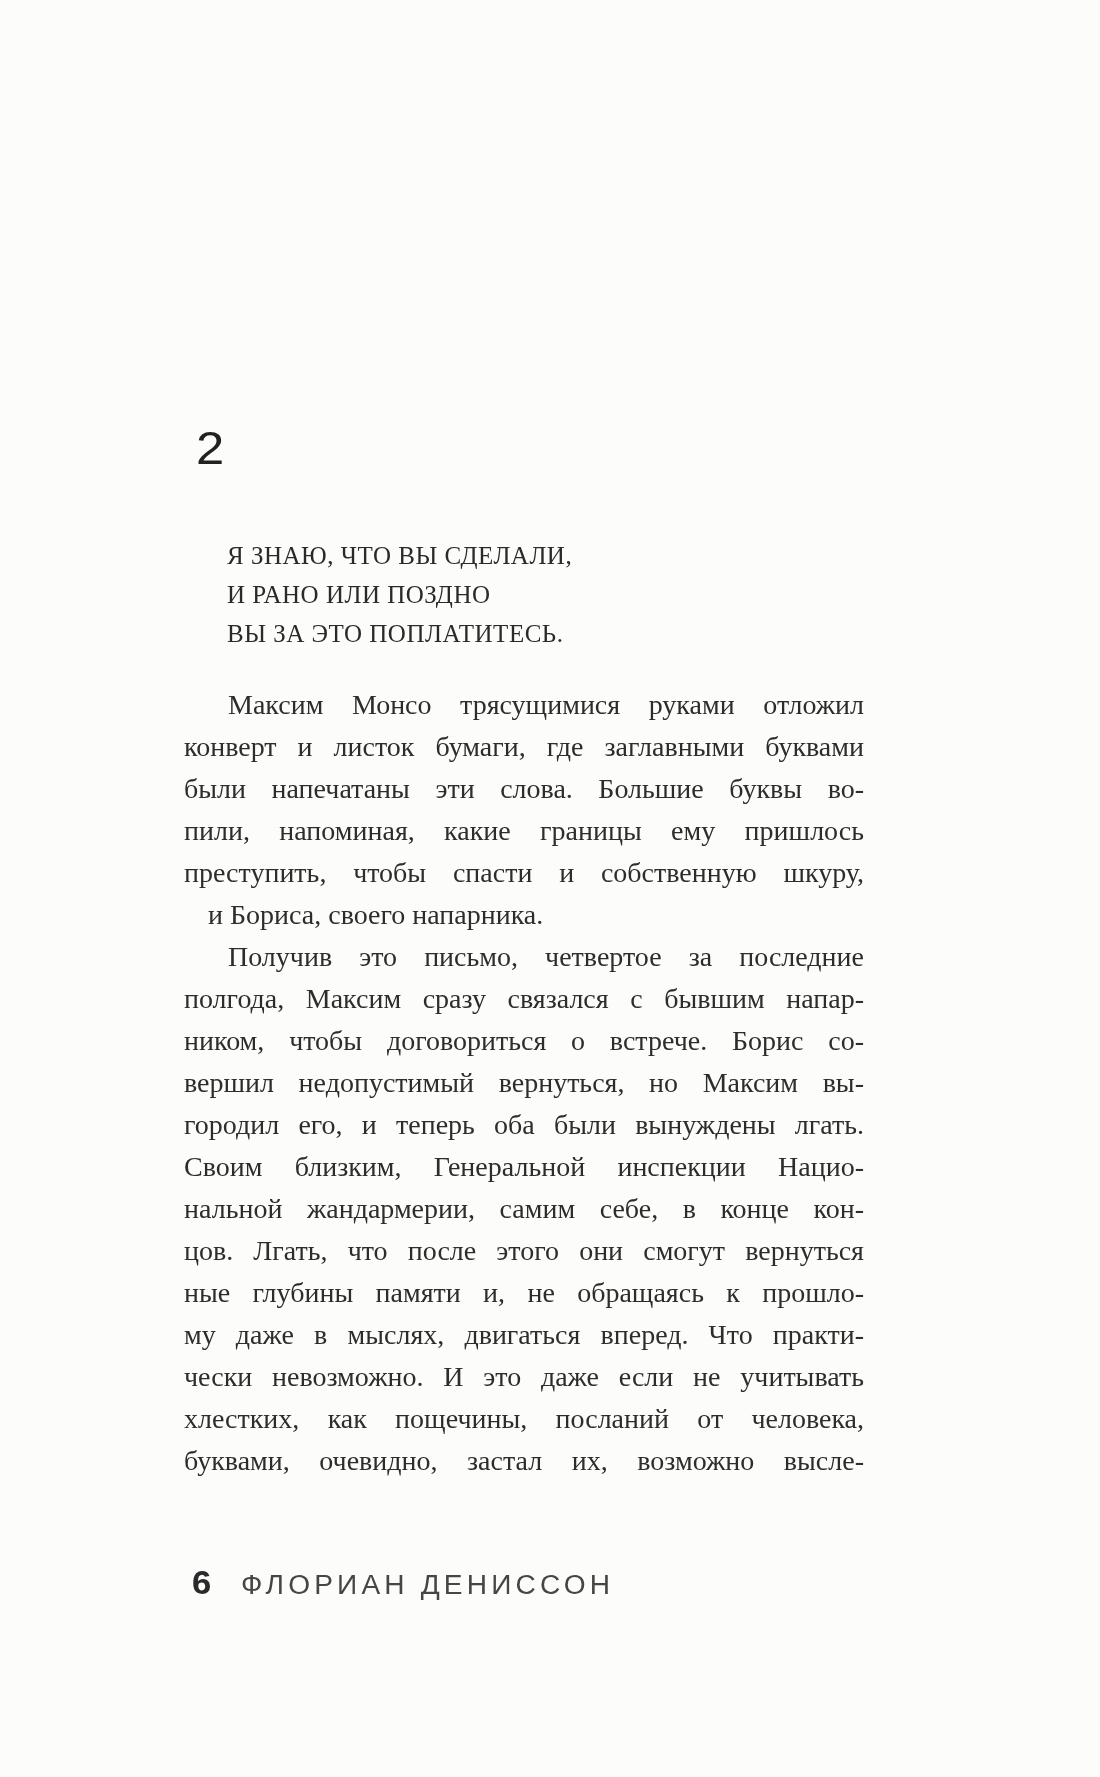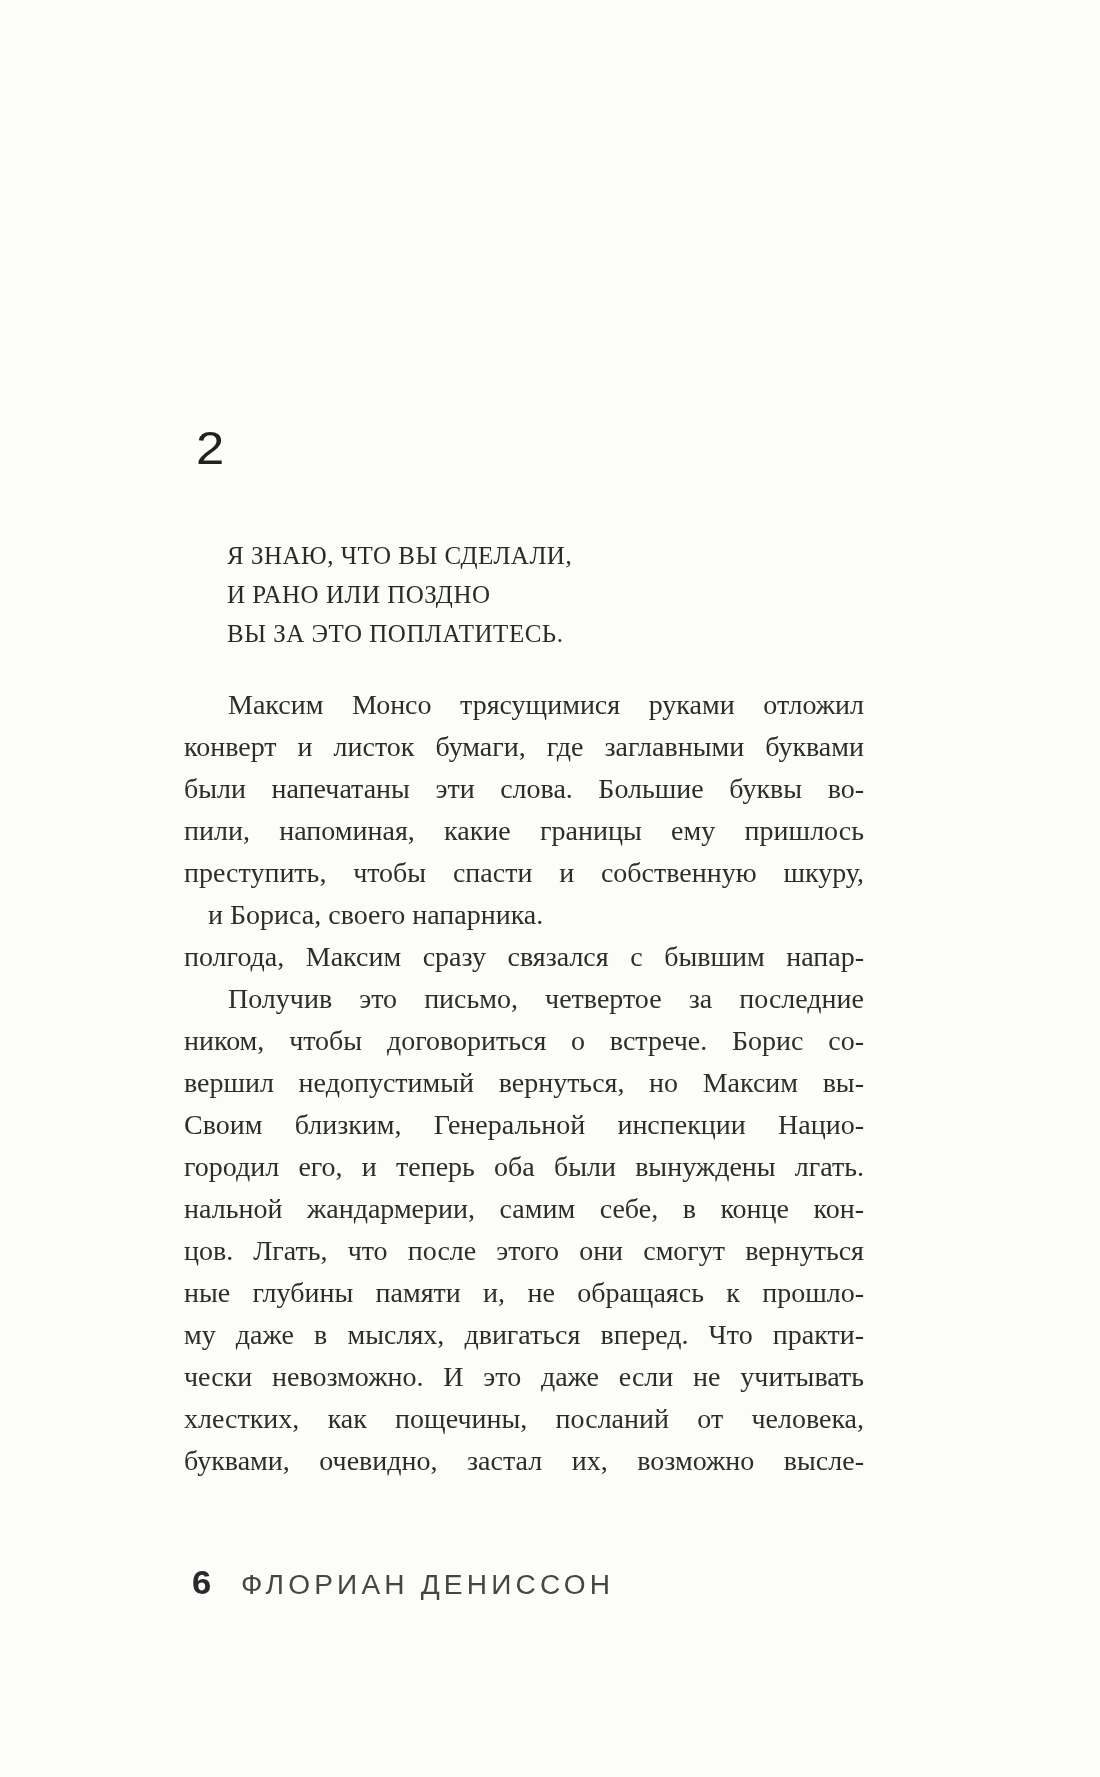--- a/index.html
+++ b/index.html
@@ -95,26 +95,26 @@
       <div>ВЫ ЗА ЭТО ПОПЛАТИТЕСЬ.</div>
     </div>
 
   <div class="body-text">
       <div class="bline indent">Максим Монсо трясущимися руками отложил</div>
       <div class="bline">конверт и листок бумаги, где заглавными буквами</div>
       <div class="bline">были напечатаны эти слова. Большие буквы во-</div>
       <div class="bline">пили, напоминая, какие границы ему пришлось</div>
       <div class="bline">преступить, чтобы спасти и собственную шкуру,</div>
       <div class="bline endline">и Бориса, своего напарника.</div>
+      <div class="bline indent">Получив это письмо, четвертое за последние</div>
       <div class="bline">полгода, Максим сразу связался с бывшим напар-</div>
-      <div class="bline indent">Получив это письмо, четвертое за последние</div>
       <div class="bline">ником, чтобы договориться о встрече. Борис со-</div>
       <div class="bline">вершил недопустимый вернуться, но Максим вы-</div>
+      <div class="bline">городил его, и теперь оба были вынуждены лгать.</div>
       <div class="bline">Своим близким, Генеральной инспекции Нацио-</div>
-      <div class="bline">городил его, и теперь оба были вынуждены лгать.</div>
       <div class="bline">нальной жандармерии, самим себе, в конце кон-</div>
       <div class="bline">цов. Лгать, что после этого они смогут вернуться</div>
       <div class="bline">ные глубины памяти и, не обращаясь к прошло-</div>
       <div class="bline">му даже в мыслях, двигаться вперед. Что практи-</div>
       <div class="bline">чески невозможно. И это даже если не учитывать</div>
       <div class="bline">хлестких, как пощечины, посланий от человека,</div>
       <div class="bline">буквами, очевидно, застал их, возможно высле-</div>
     </div>
 
   <div class="footer">

